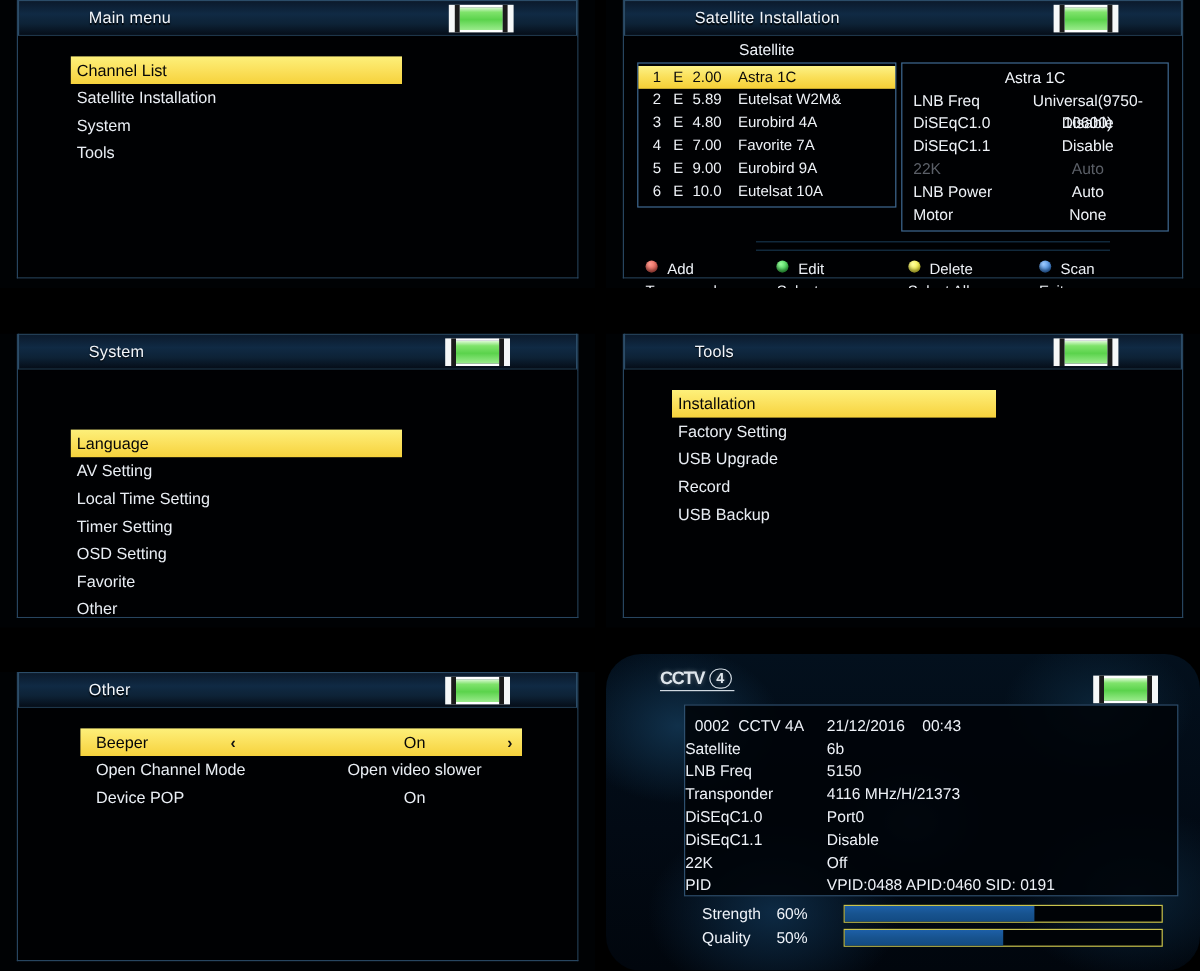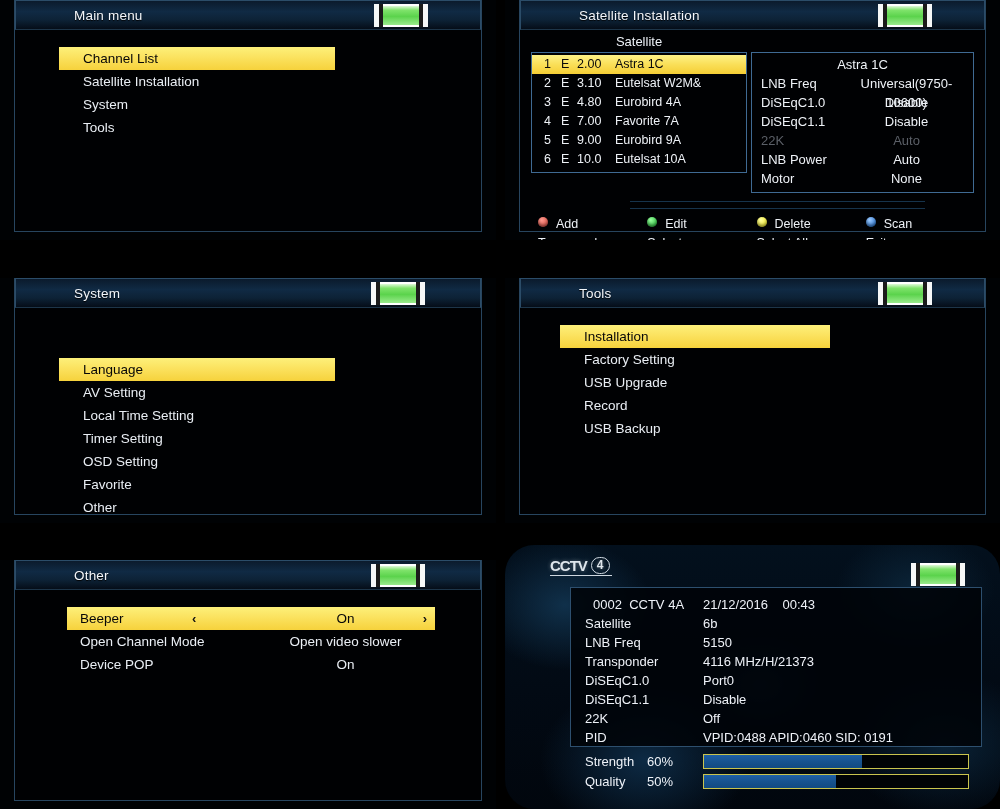--- a/index.html
+++ b/index.html
@@ -81,21 +81,21 @@
     border-bottom: 2px solid #ffffff;
   }
 
   
   .menu-list { position: absolute; left: 44px; top: 16px; right: 40px; }
   .menu-item {
     height: 23px;
     line-height: 23px;
     color: #e9eef4;
     font-size: 13.5px;
-    padding-left: 24px;
+    padding-left: 5px;
     white-space: nowrap;
   }
   .menu-item.sel {
     background: linear-gradient(to bottom, #fdf07a 0%, #fbe25f 45%, #f6d23c 100%);
     color: #070707;
     font-weight: 500;
   }
   #panel-main .menu-item.sel { width: 276px; }
   #panel-system .menu-item.sel { width: 276px; margin-top: 33px; }
   #panel-tools .menu-item.sel { width: 270px; }
@@ -246,21 +246,20 @@
     left: 65px; top: 42px; right: 18px; bottom: 62px;
     border: 1px solid #2d4f6e;
     background: rgba(0,3,8,.88);
     padding: 7px 0 0 0;
   }
   .info-row {
     display: flex;
     height: 19px; line-height: 19px;
     font-size: 13px;
     color: #eef2f8;
-    padding-left: 14px;
   }
   .info-row .k { width: 118px; }
   .info-row .v { flex: 1; }
   .info-row.head .k { width: 118px; padding-left: 8px; }
   .bar-row {
     display: flex;
     align-items: center;
     height: 20px;
     font-size: 13px;
     color: #eef2f8;
@@ -334,21 +333,21 @@
         <div class="sat-list">
           <div class="sat-row sel">
             <span class="idx">1</span>
             <span class="dir">E</span>
             <span class="pos">2.00</span>
             <span class="nm">Astra 1C</span>
           </div>
           <div class="sat-row">
             <span class="idx">2</span>
             <span class="dir">E</span>
-            <span class="pos">3.10</span>
+            <span class="pos">5.89</span>
             <span class="nm">Eutelsat W2M&amp;</span>
           </div>
           <div class="sat-row">
             <span class="idx">3</span>
             <span class="dir">E</span>
             <span class="pos">4.80</span>
             <span class="nm">Eurobird 4A</span>
           </div>
           <div class="sat-row">
             <span class="idx">4</span>

